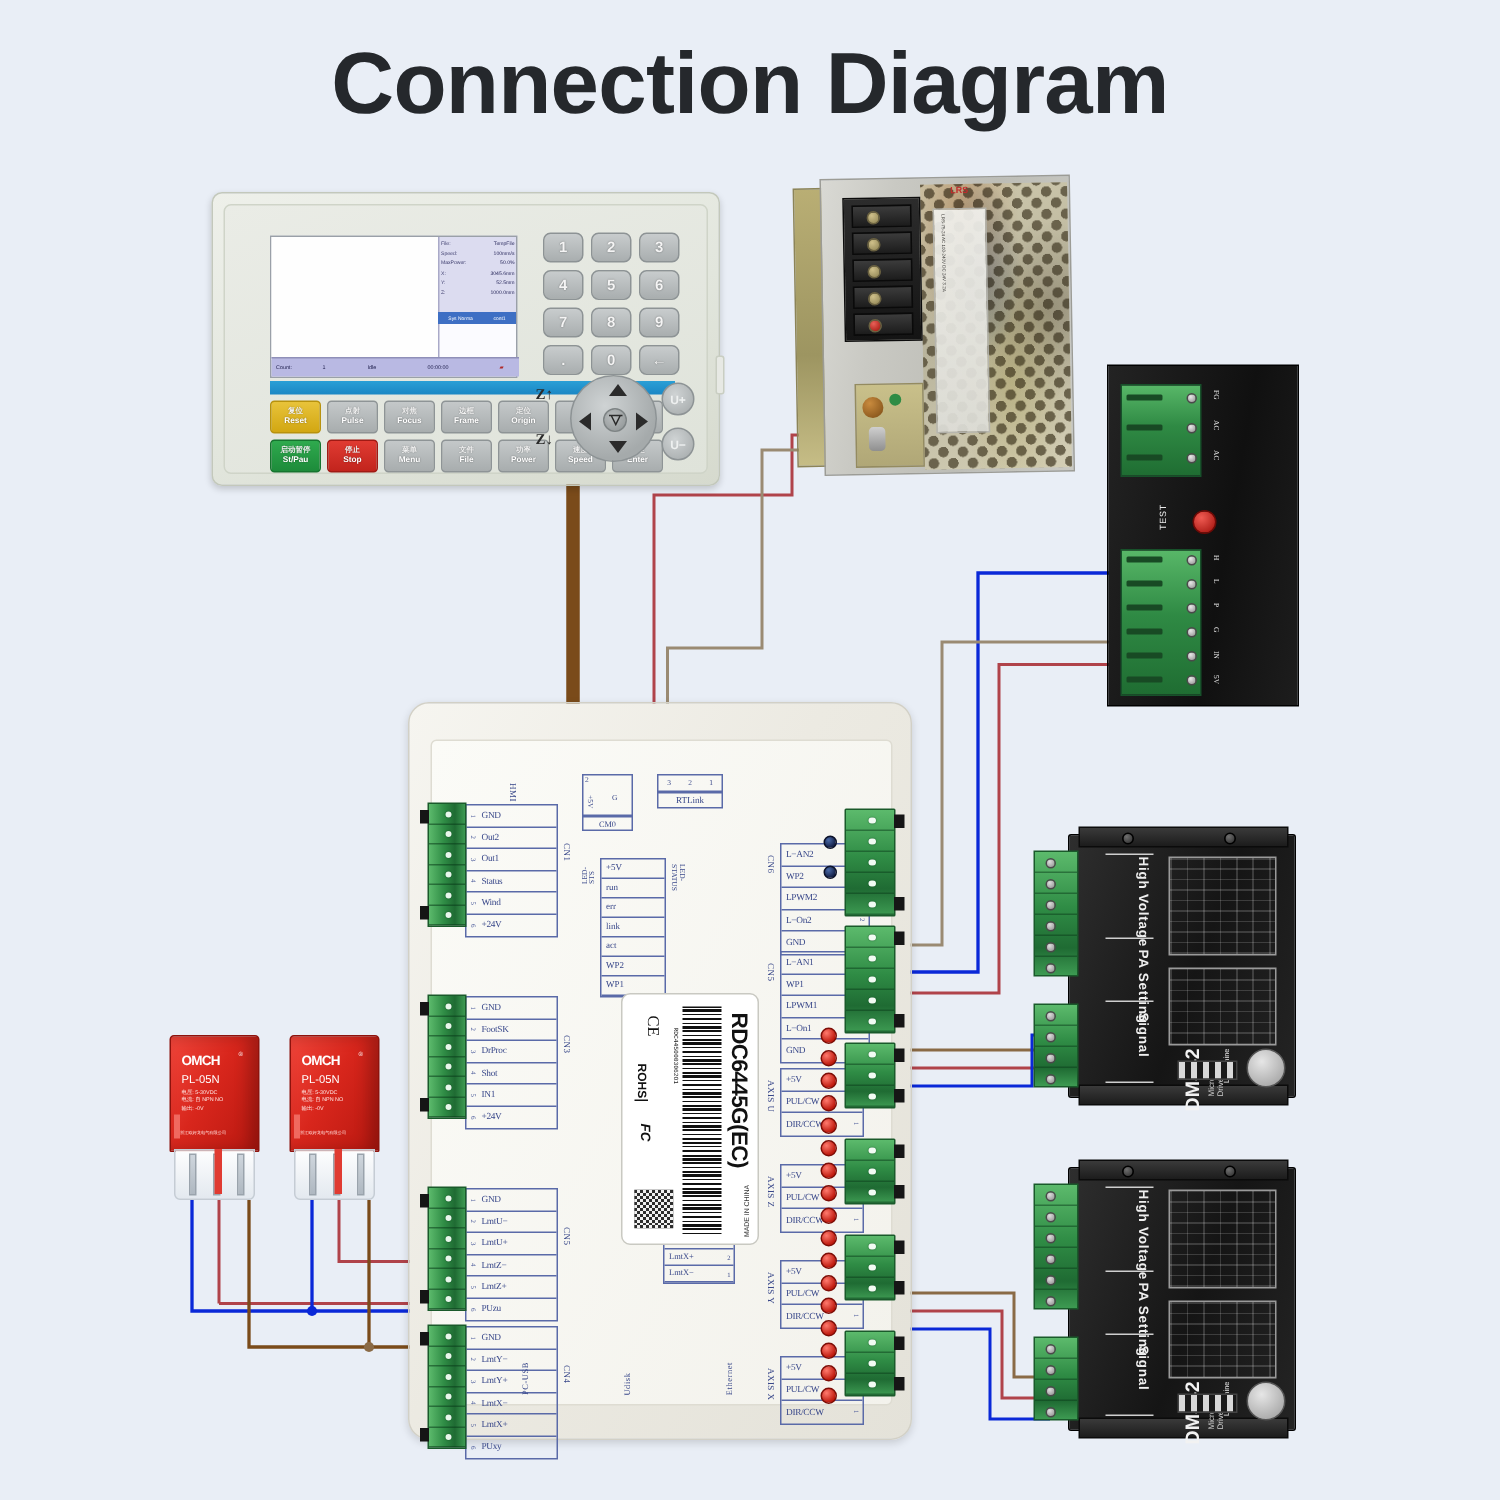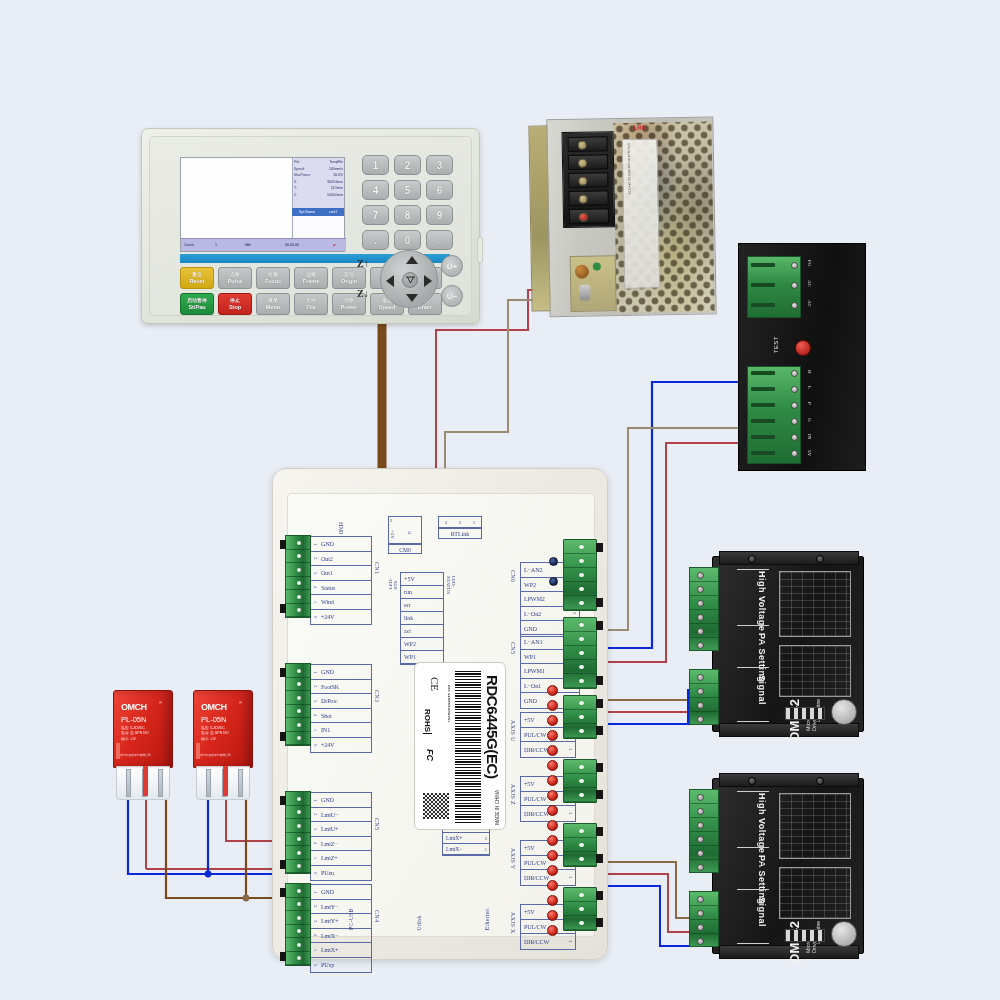--- a/index.html
+++ b/index.html
@@ -359,20 +359,21 @@
 
   
   #wires { position:absolute; left:0; top:0; width:1000px; height:1000px; pointer-events:none; }
   .dot-r { fill:#e0342c; } .dot-b { fill:#0a28d8; } .dot-n { fill:#8a6a46; }
 </style>
 </head>
 <body>
 
 <div id="stage">
 
+  <div class="title">Connection Diagram</div>
 
   <svg id="wires" viewBox="0 0 1000 1000">
     <g fill="none" stroke-linecap="butt" stroke-linejoin="miter">
 
       <path d="M382,310 L382,478" stroke="#7a4b1a" stroke-width="9"></path>
 
       <path d="M553,210 L553,290 L528,290 L528,300 L528,330 L436,330 L436,520" stroke="#b0434a" stroke-width="2"></path>
 
       <path d="M565,225 L565,300 L508,300 L508,432 L445,432 L445,520" stroke="#9a8a72" stroke-width="2"></path>
 

